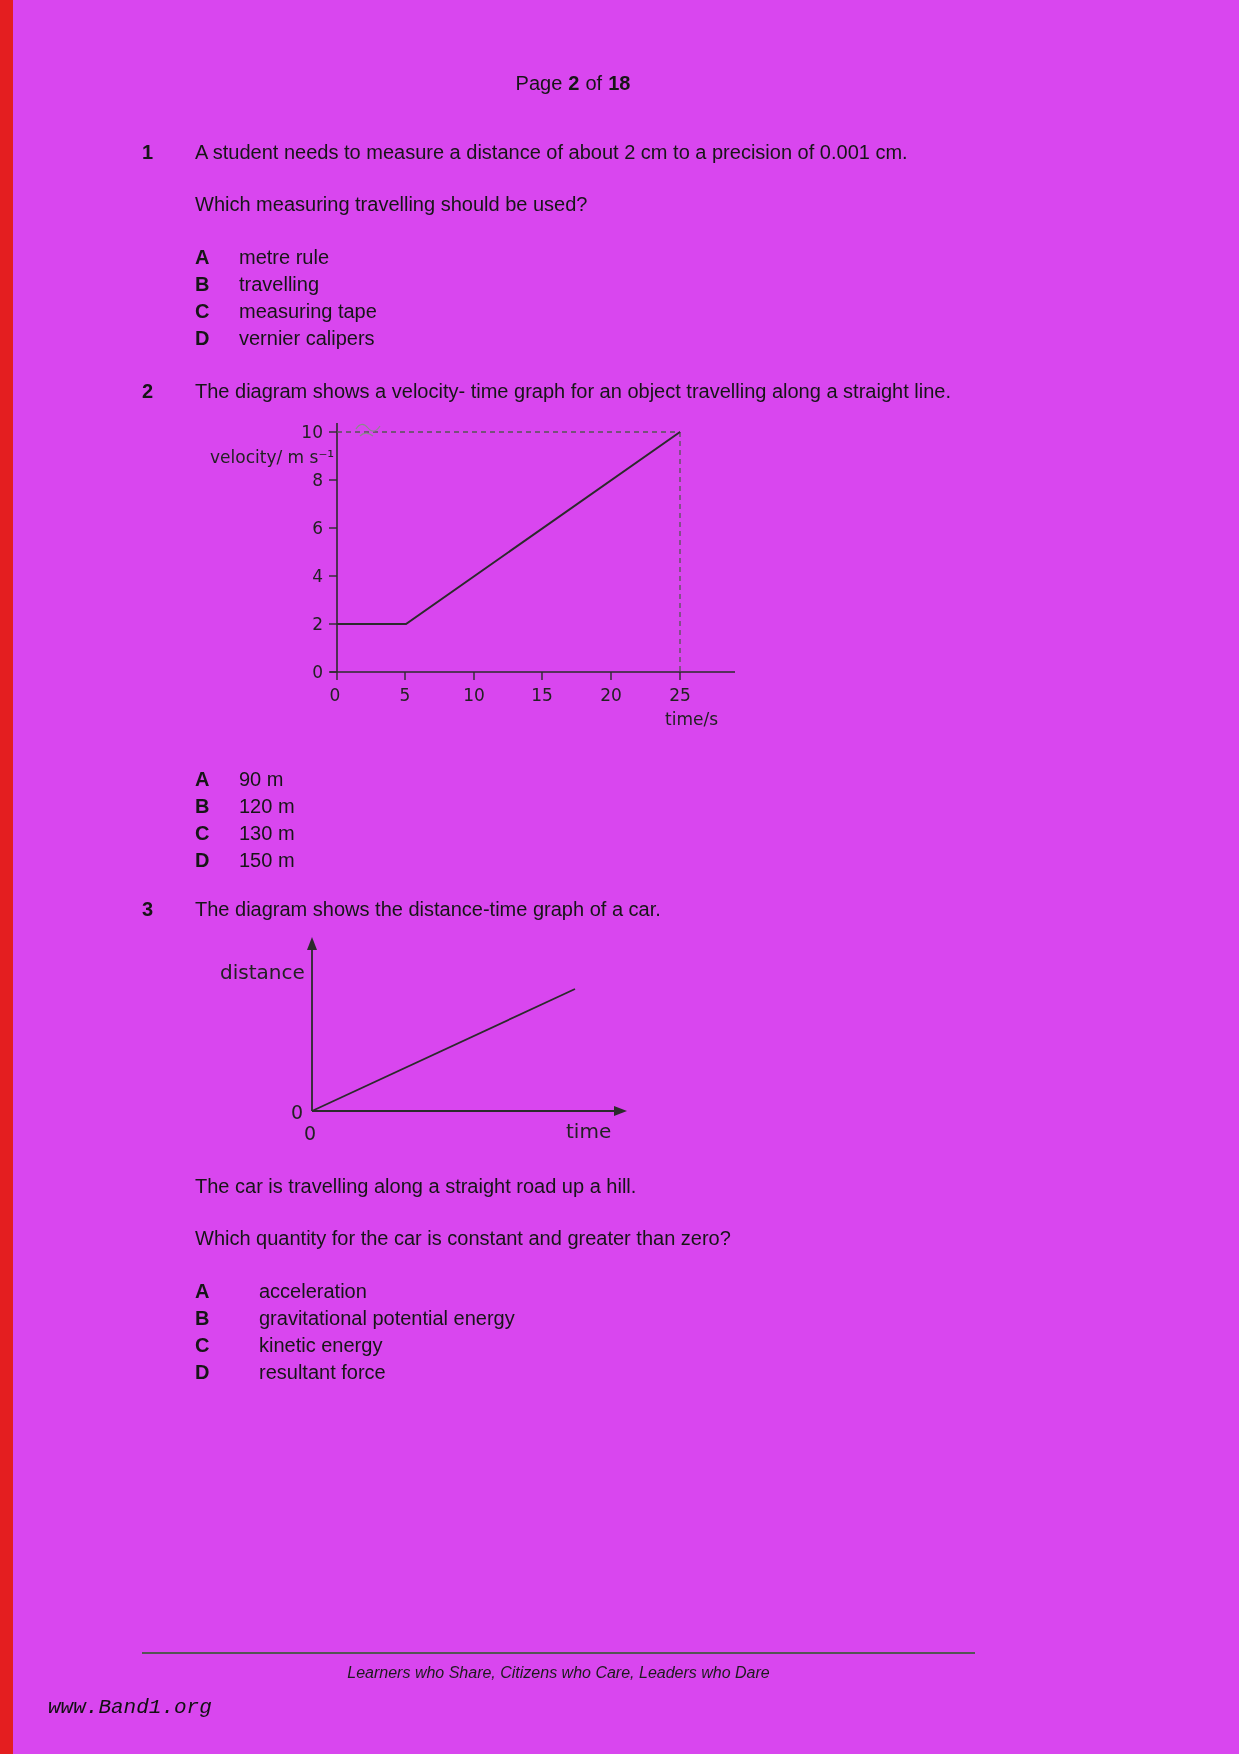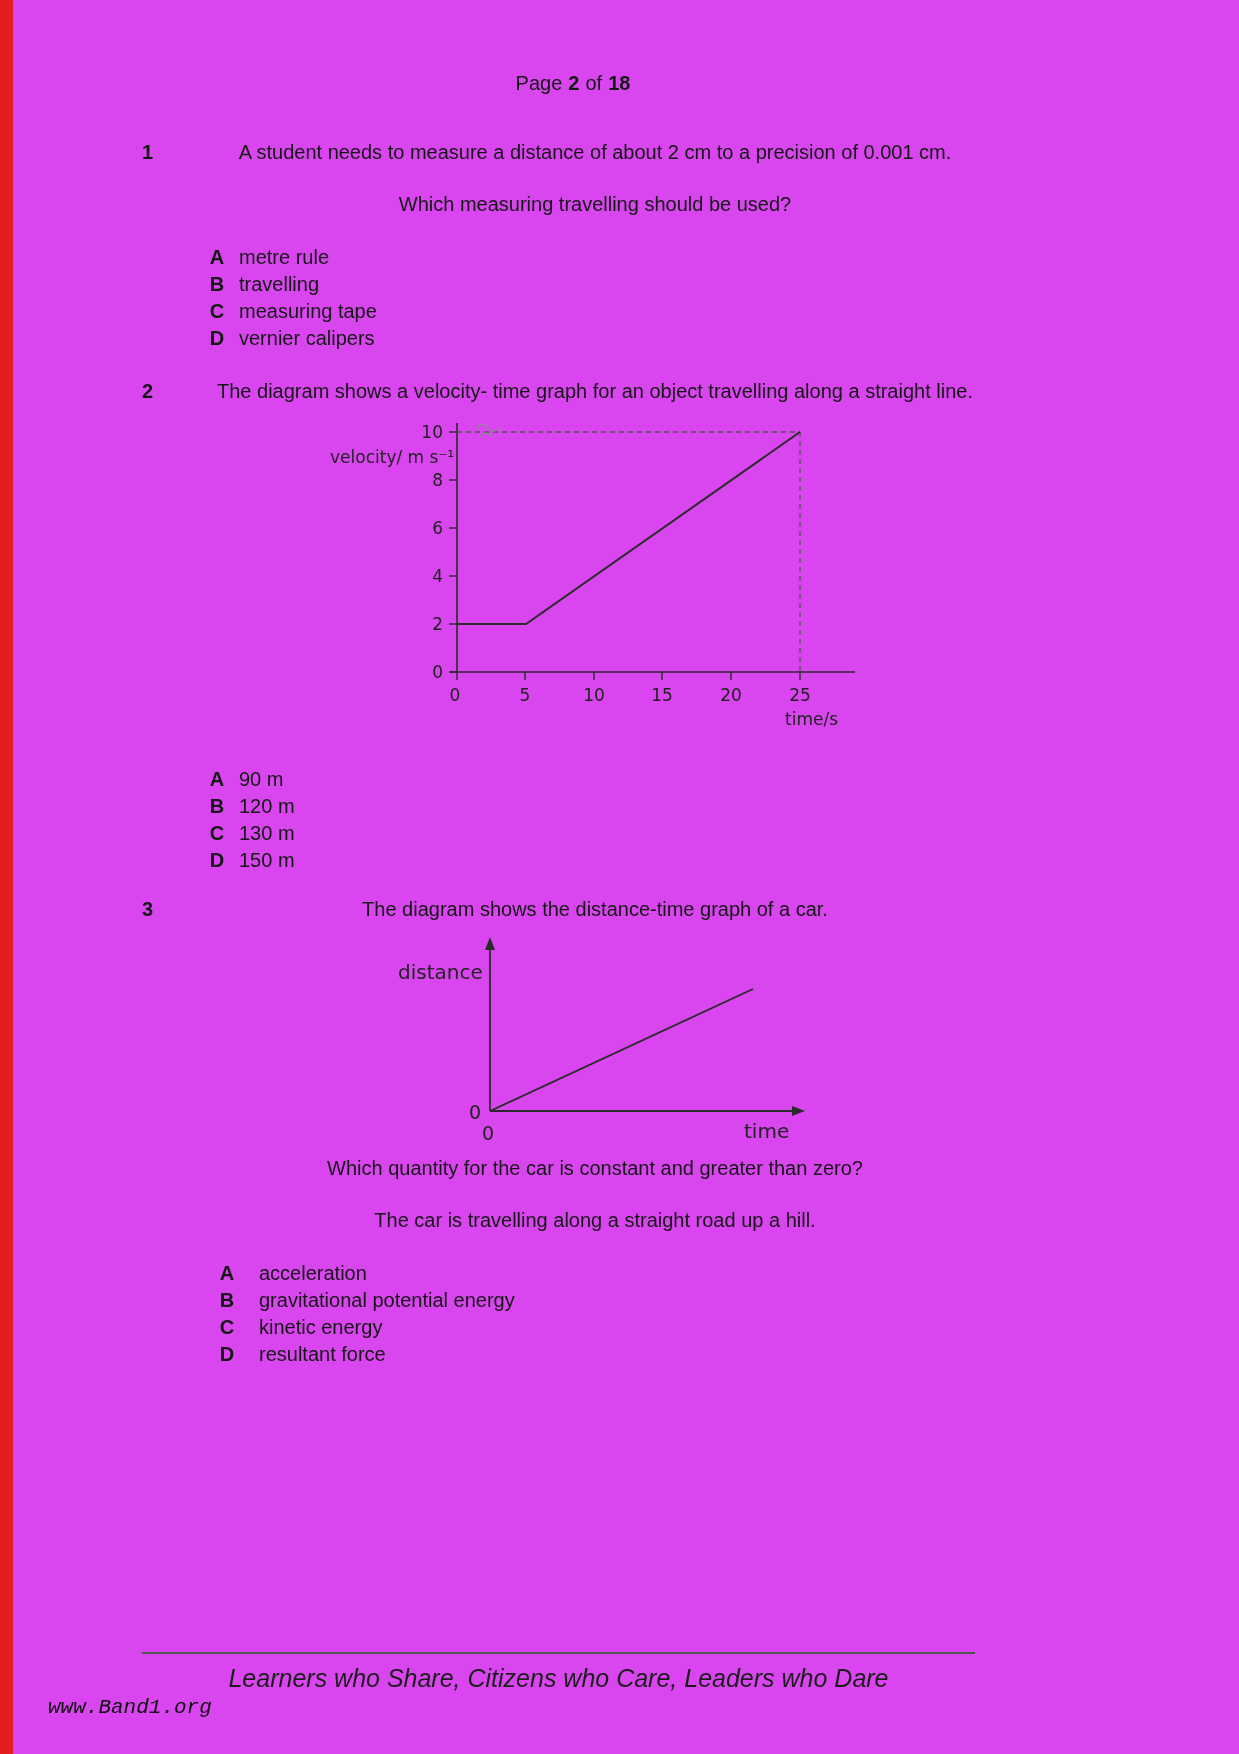--- a/index.html
+++ b/index.html
@@ -8,37 +8,37 @@
     position:relative; width:1239px; height:1754px; background:#d946ef;
     font-family:"Liberation Sans","DejaVu Sans",sans-serif; color:#161616; overflow:hidden;
   }
   .edge-stripe { position:absolute; left:0; top:0; width:13px; height:1754px; background:#e41e20; }
   .content { position:absolute; left:142px; top:70px; width:862px; font-size:20px; line-height:27px; }
   .page-header { text-align:center; margin-bottom:42px; }
   .page-header span { display:inline-block; margin:0 3px; }
   .bold { font-weight:700; }
   .q { display:flex; align-items:flex-start; }
   .qnum { flex:none; width:53px; font-weight:700; }
-  .qbody { flex:1; max-width:800px;text-align:center; }
+  .qbody { flex:1; max-width:800px; }
   .para + .para { margin-top:25px; }
   .opts { margin-top:26px; }
   .opt { display:flex; line-height:27px; }
   .letter { flex:none; width:44px; font-weight:700; }
   .opts-wide .letter { width:64px; }
   .mt14 { margin-top:14px; }
   .mt18 { margin-top:18px; }
   .mt22 { margin-top:22px; }
   .mt24 { margin-top:24px; }
   .mt26 { margin-top:26px; }
   .svg1-wrap { margin:12px 0 0 15px; }
   .svg2-wrap { margin:10px 0 0 15px; }
   svg text { font-family:"DejaVu Sans","Liberation Sans",sans-serif; fill:#222222; }
   .footer-rule { position:absolute; left:142px; top:1652px; width:833px; border-top:2px solid #555555; }
   .motto { position:absolute; left:142px; top:1664px; width:833px; text-align:center;
-           font-style:italic; font-size:25px; color:#1c1c1c; }
+           font-style:italic; font-size:16px; color:#1c1c1c; }
   .site { position:absolute; left:48px; top:1696px; font-size:21px; color:#111111;
           font-family:"Liberation Mono","DejaVu Sans Mono",monospace;font-style:italic; }
 </style>
 </head>
 <body>
 
 <div class="page">
   <div class="edge-stripe" style="background: rgb(228, 30, 32);"></div>
 
   <div class="content">
@@ -165,22 +165,22 @@
 
             <line x1="102" y1="178" x2="365" y2="56" stroke="#2b2b2b" stroke-width="1.8"></line>
 
             <text x="10" y="46" font-size="20">distance</text>
             <text x="356" y="205" font-size="20">time</text>
             <text x="93" y="186" font-size="19" text-anchor="end">0</text>
             <text x="100" y="207" font-size="19" text-anchor="middle">0</text>
           </svg>
         </div>
 
+        <p class="para mt18">The car is travelling along a straight road up a hill.</p>
         <p class="para">Which quantity for the car is constant and greater than zero?</p>
-        <p class="para mt18">The car is travelling along a straight road up a hill.</p>
         <div class="opts opts-wide">
           <div class="opt">
             <span class="letter">A</span>
             <span>acceleration</span>
           </div>
           <div class="opt">
             <span class="letter">B</span>
             <span>gravitational potential energy</span>
           </div>
           <div class="opt">

